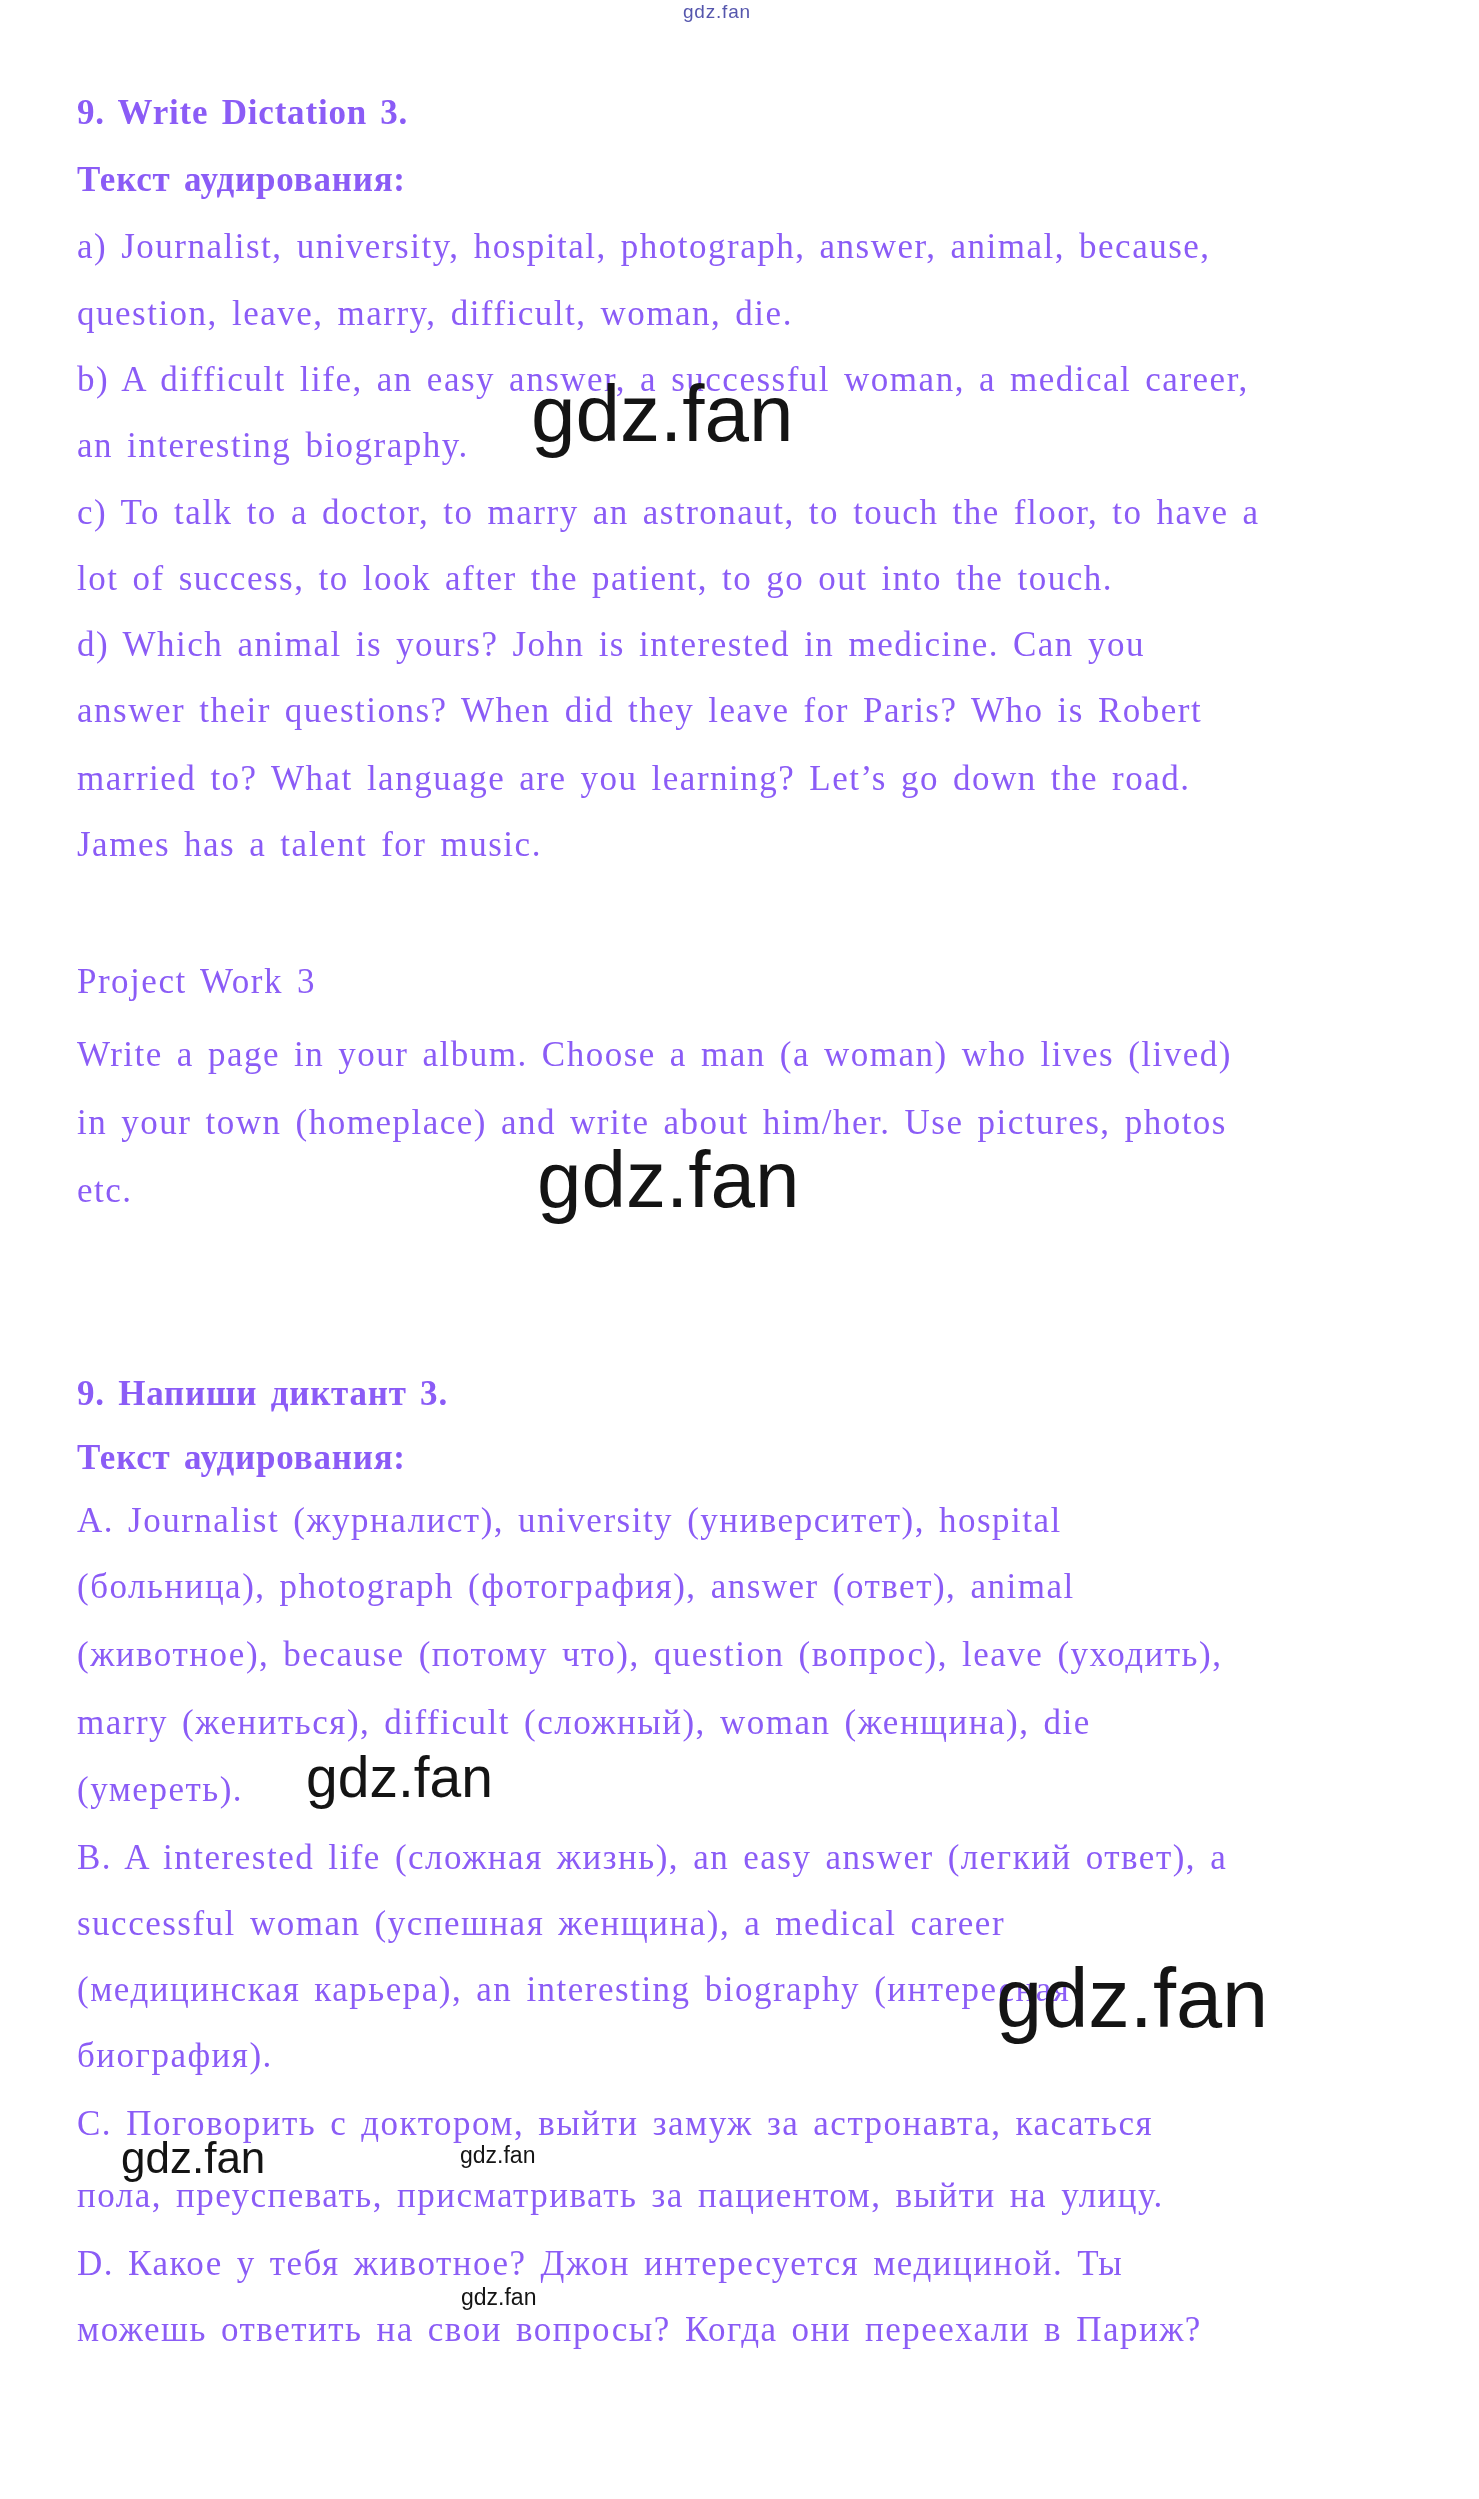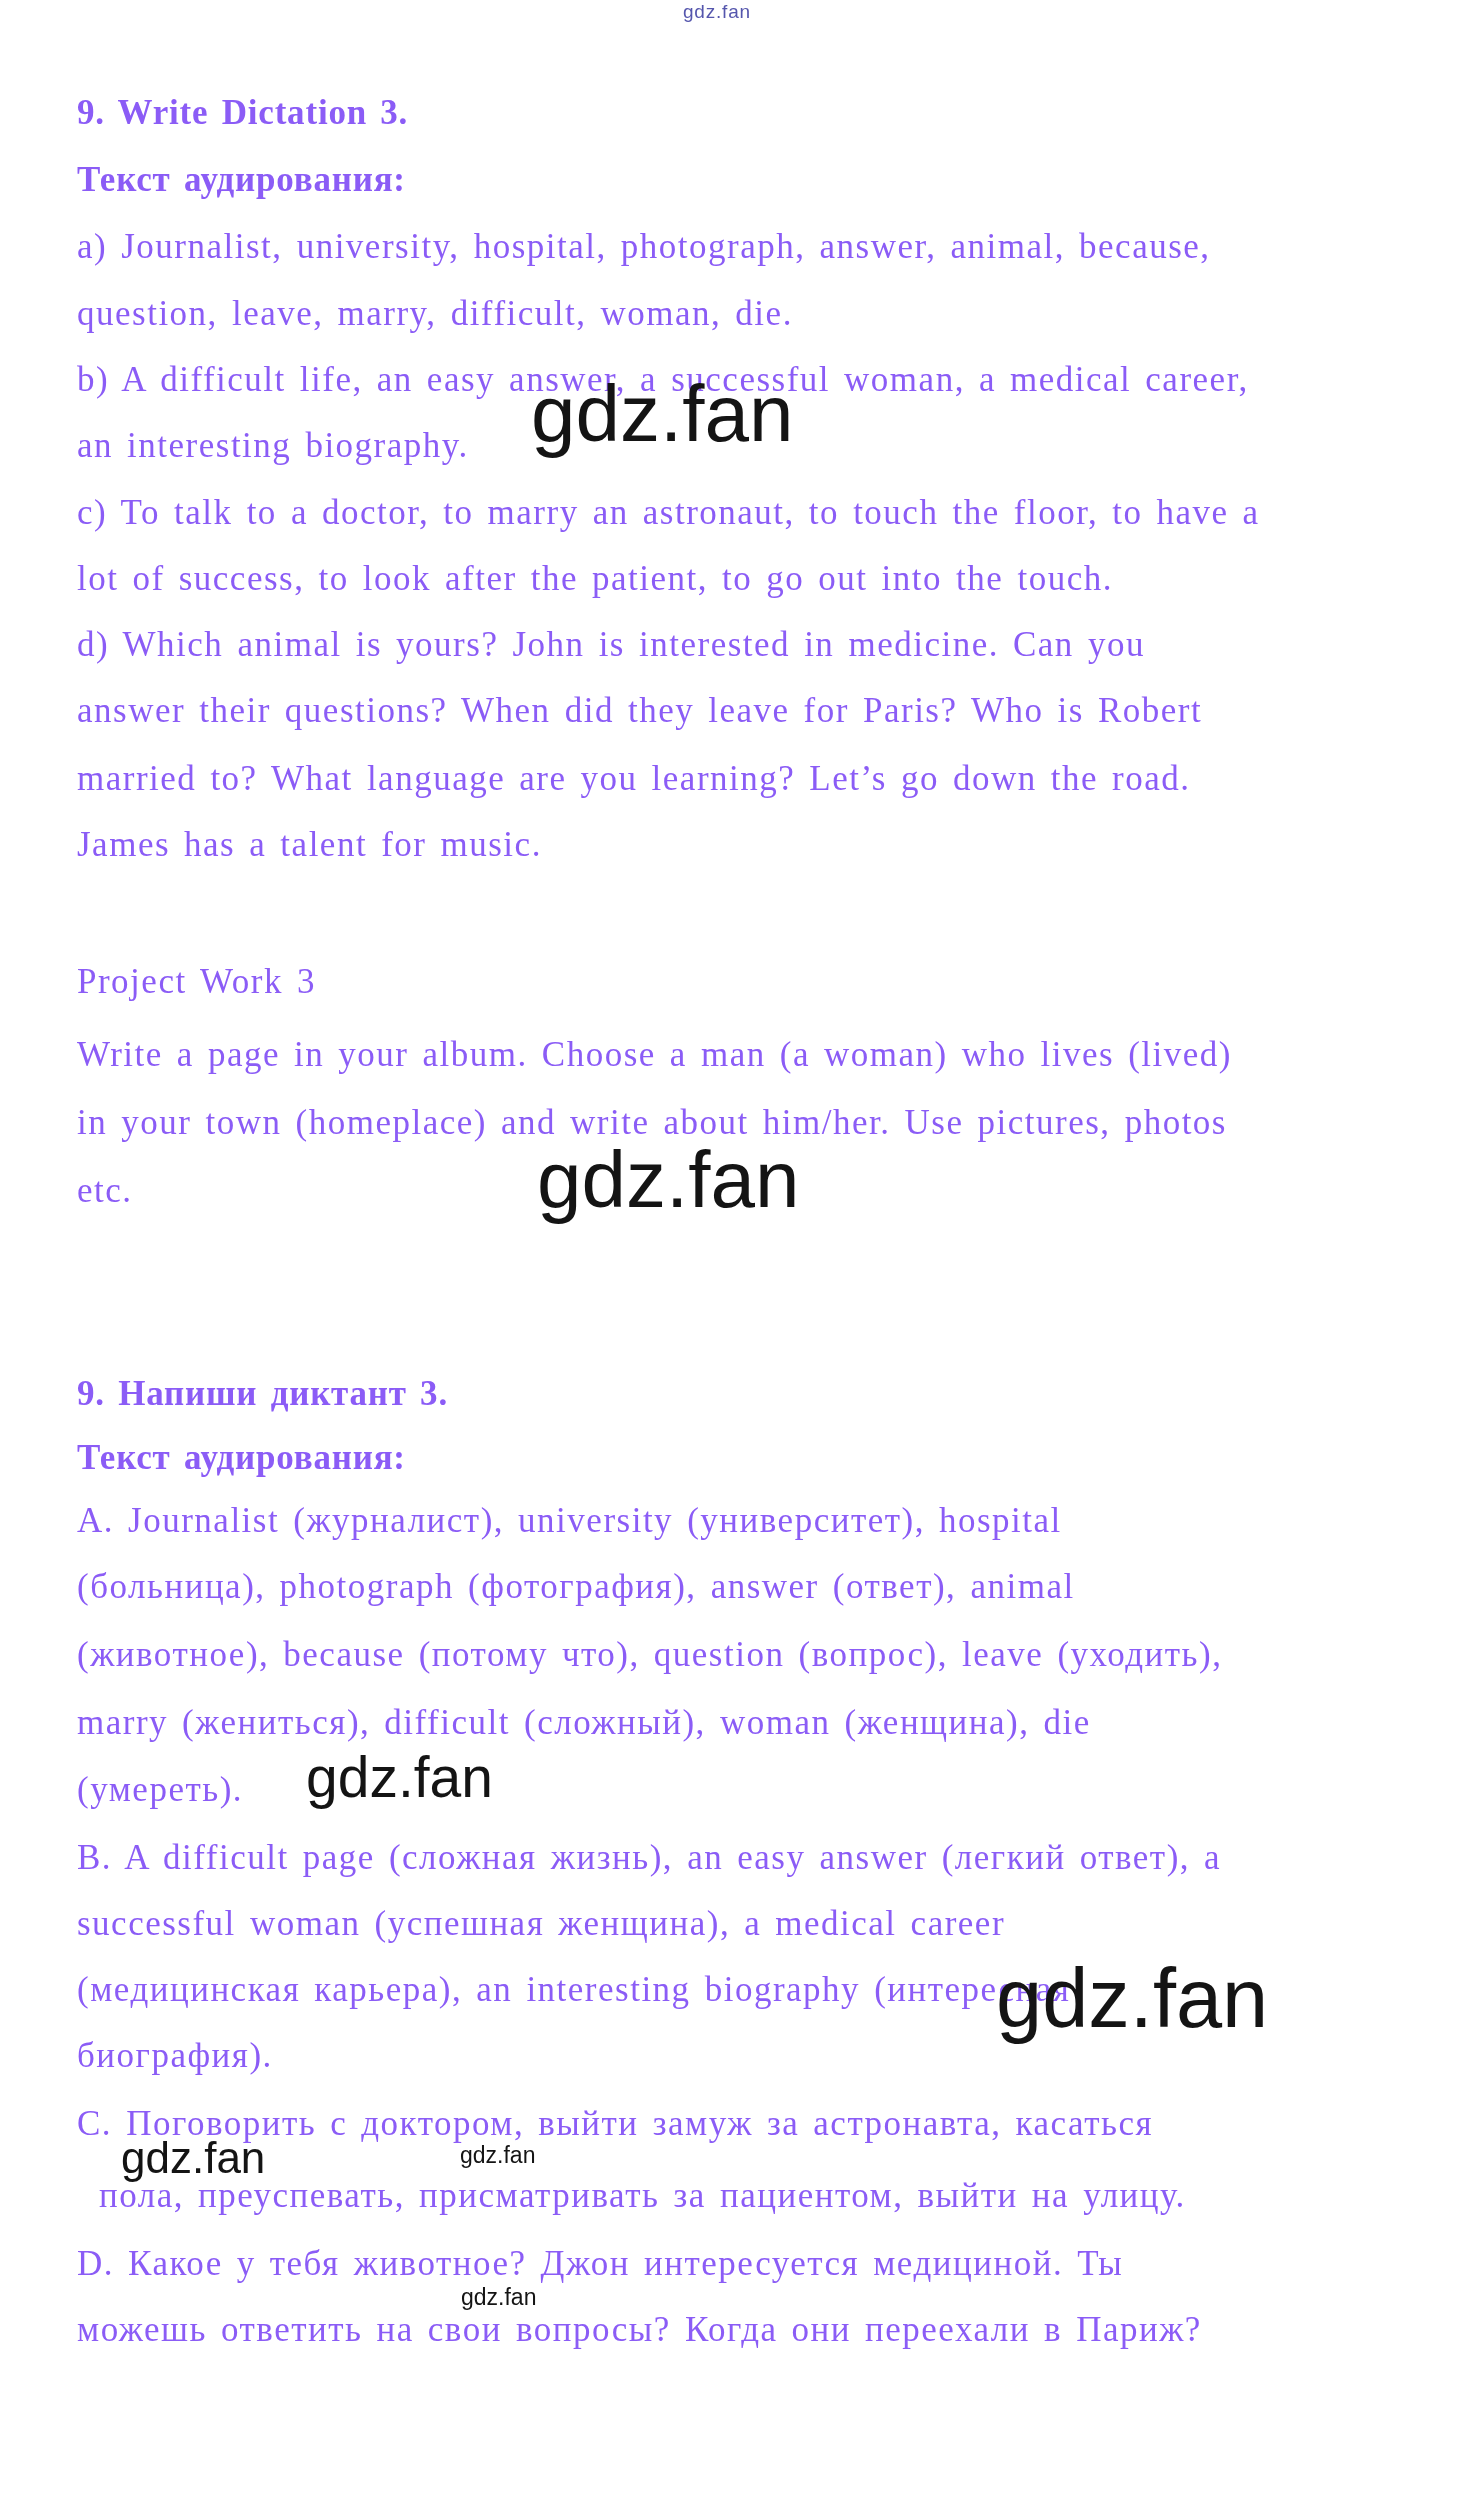--- a/index.html
+++ b/index.html
@@ -79,26 +79,26 @@
   <div class="wm" style="left:537px; top:1140px; font-size:80px;">gdz.fan</div>
 
   <div class="ln bold" style="top:1372px;">9. Напиши диктант 3.</div>
   <div class="ln bold" style="top:1436px;">Текст аудирования:</div>
 
   <div class="ln" style="top:1499px;">A. Journalist (журналист), university (университет), hospital</div>
   <div class="ln" style="top:1565px;">(больница), photograph (фотография), answer (ответ), animal</div>
   <div class="ln" style="top:1633px;">(животное), because (потому что), question (вопрос), leave (уходить),</div>
   <div class="ln" style="top:1701px;">marry (жениться), difficult (сложный), woman (женщина), die</div>
   <div class="ln" style="top:1768px;">(умереть).</div>
-  <div class="ln" style="top:1836px;">B. A difficult page (сложная жизнь), an easy answer (легкий ответ), a</div>
+  <div class="ln" style="top:1836px;">B. A interested life (сложная жизнь), an easy answer (легкий ответ), a</div>
   <div class="ln" style="top:1902px;">successful woman (успешная женщина), a medical career</div>
   <div class="ln" style="top:1968px;">(медицинская карьера), an interesting biography (интересная</div>
   <div class="ln" style="top:2034px;">биография).</div>
   <div class="ln" style="top:2102px;">C. Поговорить с доктором, выйти замуж за астронавта, касаться</div>
-  <div class="ln" style="top:2174px;margin-left:22px;">пола, преуспевать, присматривать за пациентом, выйти на улицу.</div>
+  <div class="ln" style="top:2174px;">пола, преуспевать, присматривать за пациентом, выйти на улицу.</div>
   <div class="ln" style="top:2242px;">D. Какое у тебя животное? Джон интересуется медициной. Ты</div>
   <div class="ln" style="top:2308px;">можешь ответить на свои вопросы? Когда они переехали в Париж?</div>
 
   <div class="wm" style="left:306px; top:1749px; font-size:57px;">gdz.fan</div>
 
   <div class="wm" style="left:996px; top:1957px; font-size:83px;">gdz.fan</div>
 
   <div class="wm" style="left:121px; top:2136px; font-size:44px;">gdz.fan</div>
 
   <div class="wm" style="left:460px; top:2144px; font-size:23px;">gdz.fan</div>

